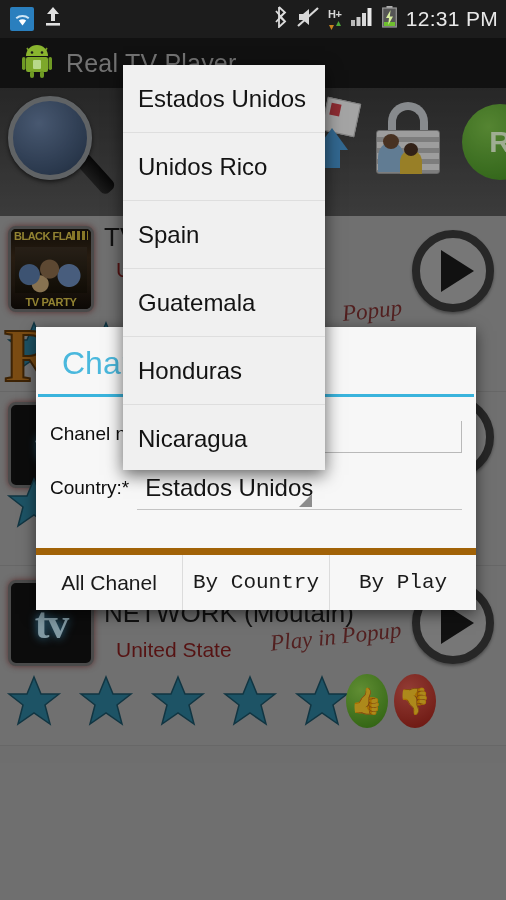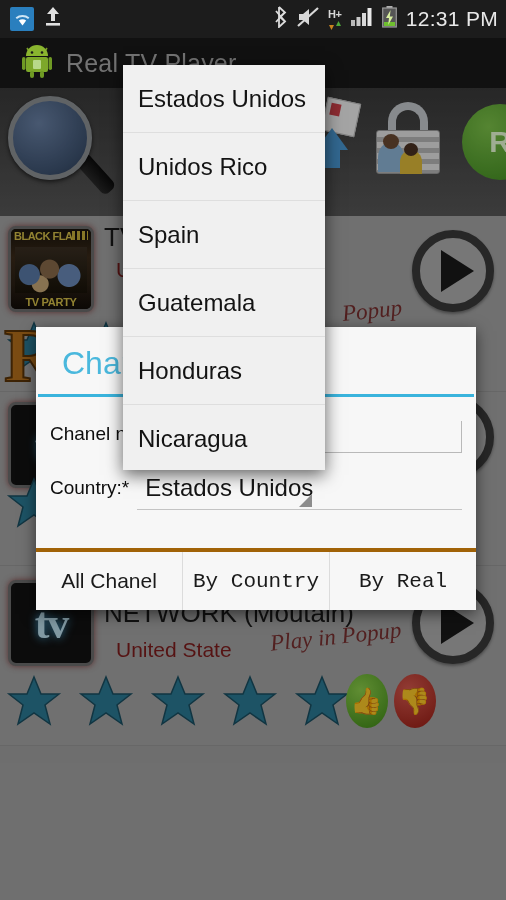--- a/index.html
+++ b/index.html
@@ -288,21 +288,21 @@
   }
   .spinner-val { font-size: 24px; color: #151515; padding-left: 8px; }
   .spinner-tri {
     position: absolute; right: 150px; bottom: 2px;
     width: 0; height: 0;
     border-left: 13px solid transparent;
     border-bottom: 13px solid #8d8d8d;
   }
   .dlg-buttons {
     display: flex; height: 62px;
-    border-top: 4px solid #a16207;
+    border-top: 7px solid #a16207;
   }
   .dlg-btn {
     flex: 1; display: flex; align-items: center; justify-content: center;
     font-size: 21px; color: #1a1a1a;
     background: #f7f7f7;
   }
   .dlg-btn + .dlg-btn { border-left: 1px solid #dcdcdc; font-family: Liberation Mono, monospace; }
 
   
   #dropdown {
@@ -575,21 +575,21 @@
         <span class="field-label">Country:*</span>
         <span class="spinner">
           <span class="spinner-val">Estados Unidos</span>
           <span class="spinner-tri"></span>
         </span>
       </div>
     </div>
     <div class="dlg-buttons">
       <div class="dlg-btn">All Chanel</div>
       <div class="dlg-btn">By Country</div>
-      <div class="dlg-btn">By Real</div>
+      <div class="dlg-btn">By Play</div>
     </div>
   </div>
 
   <div id="dropdown">
     <div class="dd-item">Estados Unidos</div>
     <div class="dd-item">Unidos Rico</div>
     <div class="dd-item">Spain</div>
     <div class="dd-item">Guatemala</div>
     <div class="dd-item">Honduras</div>
     <div class="dd-item">Nicaragua</div>

